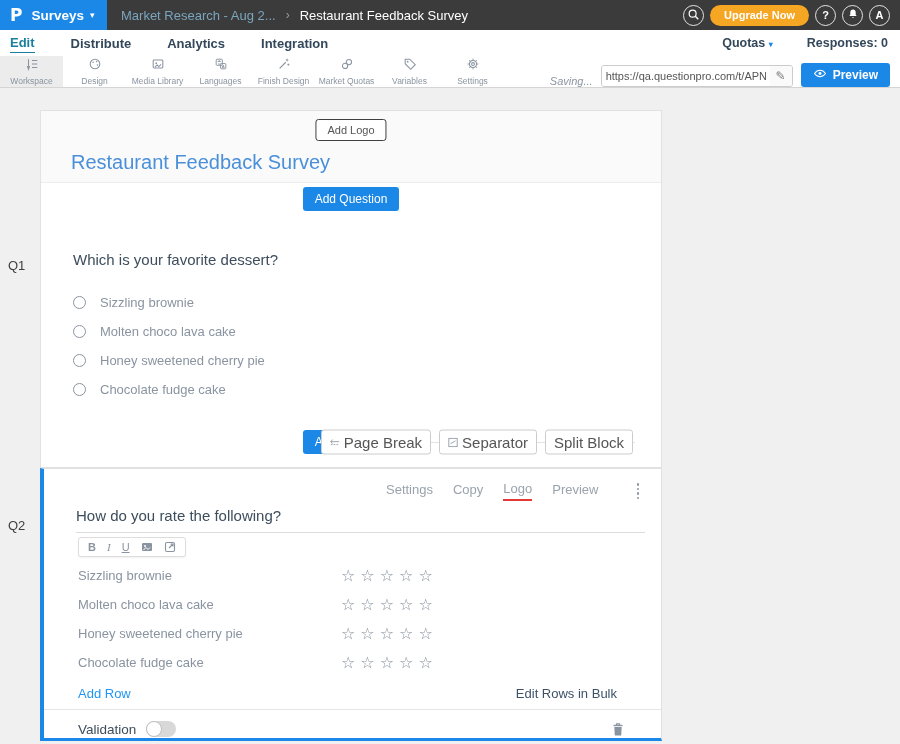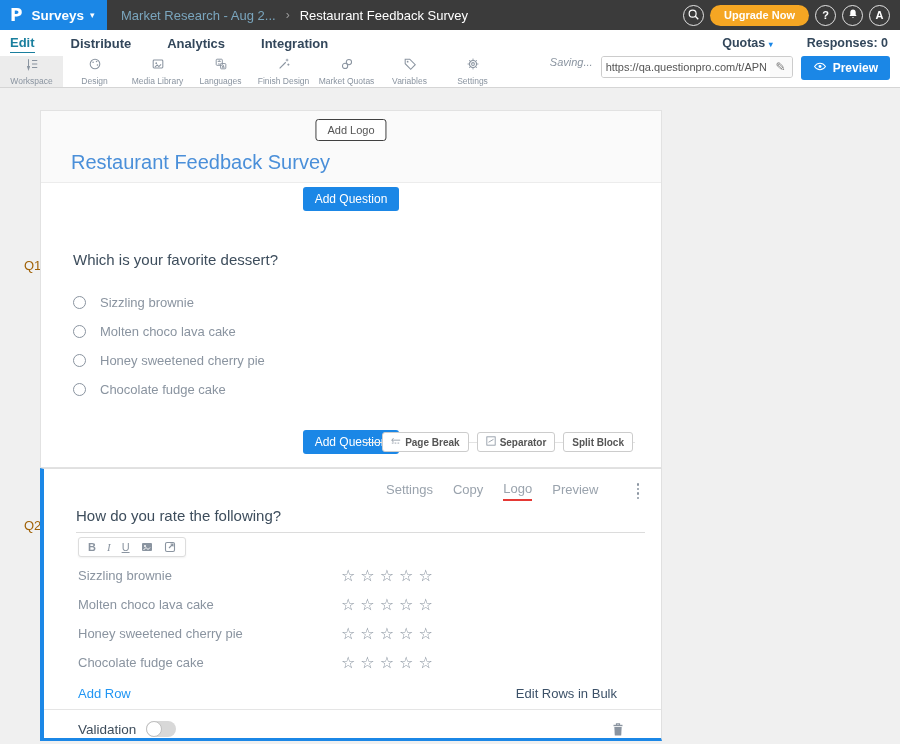--- a/index.html
+++ b/index.html
@@ -28,49 +28,49 @@
   .tools-link { font-size:12.5px; font-weight:600; color:#33475b; cursor:pointer; }
   .tools-caret { font-size:8px; color:#1b87e6; }
   .responses { font-size:12.5px; font-weight:600; color:#33475b; }
 
   
   .toolbar { height:32px; background:#fff; border-bottom:1px solid #d5d5d5; display:flex; align-items:stretch; flex:none; }
   .tb-item { width:63px; display:flex; flex-direction:column; align-items:center; justify-content:center; gap:1px; cursor:pointer; }
   .tb-item.active { background:#ececec; }
   .tb-item svg { width:14px; height:14px; }
   .tb-label { font-size:8.5px; color:#8a94a0; white-space:nowrap; }
-  .toolbar-right { margin-left:auto; display:flex; align-items:flex-start; gap:8px; padding-right:10px; }
+  .toolbar-right { margin-left:auto; display:flex; align-items:flex-end; gap:8px; padding-right:10px; }
   .saving { font-size:11px; font-style:italic; color:#8a94a0; }
   .url-wrap { display:flex; align-items:center; border:1px solid #ccc; border-radius:3px; height:22px; background:#fff; overflow:hidden; }
   .url-input { border:none; outline:none; width:168px; height:20px; font-size:11px; color:#555; padding:0 4px; font-family:"Liberation Sans",sans-serif; background:#fff; }
   .pencil-btn { width:22px; height:20px; display:flex; align-items:center; justify-content:center; color:#777; font-size:12px; cursor:pointer; background:#fafafa; }
   .preview-btn { background:#1b87e6; color:#fff; border:none; border-radius:3px; height:24px; padding:0 12px; font-size:12px; font-weight:bold; display:flex; align-items:center; gap:6px; cursor:pointer; font-family:"Liberation Sans",sans-serif; }
 
   
   .content { position:relative; flex:1; background:#f0f0f0; }
-  .q-margin-label { position:absolute; left:24px; font-size:13px; color:#a16207; }
+  .q-margin-label { position:absolute; left:8px; font-size:13px; color:#404040; }
   .card { position:absolute; left:40px; width:622px; background:#fff; border:1px solid #e2e2e2; }
 
   
   .card1 { top:22px; height:358px; }
   .card1-header { height:72px; background:#fafafa; border-bottom:1px solid #ececec; position:relative; }
   .add-logo-btn { position:absolute; left:50%; transform:translateX(-50%); top:8px; background:#fff; border:1px solid #404040; border-radius:3px; padding:4px 11px; font-size:11px; color:#555; cursor:pointer; font-family:"Liberation Sans",sans-serif; }
   .survey-title { position:absolute; left:30px; bottom:8px; font-size:20px; color:#4a8fd9; cursor:text; }
   .add-q-band { height:32px; display:flex; align-items:center; justify-content:center; }
   .add-question-btn { background:#1b87e6; color:#fff; border:none; border-radius:3px; padding:5px 12px; font-size:12px; font-weight:normal; cursor:pointer; font-family:"Liberation Sans",sans-serif; }
   .q1-body { padding-left:32px; }
   .q1-text { margin-top:36px; font-size:15px; color:#3d4d5c; }
   .options { margin-top:20px; }
   .option-row { height:29px; display:flex; align-items:center; gap:14px; cursor:pointer; }
   .radio { width:13px; height:13px; border:1px solid #8a94a0; border-radius:50%; background:#fff; flex:none; }
   .option-label { font-size:13px; color:#8a94a0; }
   .card1-footer { margin-top:22px; height:32px; position:relative; display:flex; align-items:center; justify-content:center; }
   .card1-footer::before { content:""; position:absolute; left:52%; right:26px; top:50%; border-top:1px solid #e3e3e3; }
   .footer-actions { position:absolute; right:28px; top:50%; transform:translateY(-50%); display:flex; gap:8px; }
-  .mini-btn { background:#fff; border:1px solid #ccc; border-radius:3px; padding:3px 8px; font-size:10px; color:#555; display:flex; align-items:center; gap:4px; cursor:pointer; position:relative; font-family:"Liberation Sans",sans-serif;font-weight:bold; }
+  .mini-btn { background:#fff; border:1px solid #ccc; border-radius:3px; padding:3px 8px; font-size:15px; color:#555; display:flex; align-items:center; gap:4px; cursor:pointer; position:relative; font-family:"Liberation Sans",sans-serif; }
   .mini-btn svg { width:10px; height:10px; }
 
   
   .card2 { top:380px; height:273px; border:1px solid #e0e0e0; border-left:4px solid #1b87e6; border-bottom:3px solid #1b87e6; }
   .q2-tabs { display:flex; justify-content:flex-end; align-items:center; gap:20px; margin:12px 18px 0 0; height:20px; }
   .q2-tab { font-size:13px; color:#9aa3ad; cursor:pointer; padding-bottom:3px; }
   .q2-tab.logic-active { border-bottom:2px solid #e53935; }
   .dots-menu { display:flex; flex-direction:column; gap:2px; margin-left:14px; padding:2px 4px; cursor:pointer; }
   .dots-menu i { width:2.5px; height:2.5px; border-radius:50%; background:#8a94a0; }
   .q2-question { margin:2px 16px 0 32px; font-size:15px; color:#3d4d5c; padding:4px 0 8px 0; border-bottom:1px solid #dcdcdc; cursor:text; }

